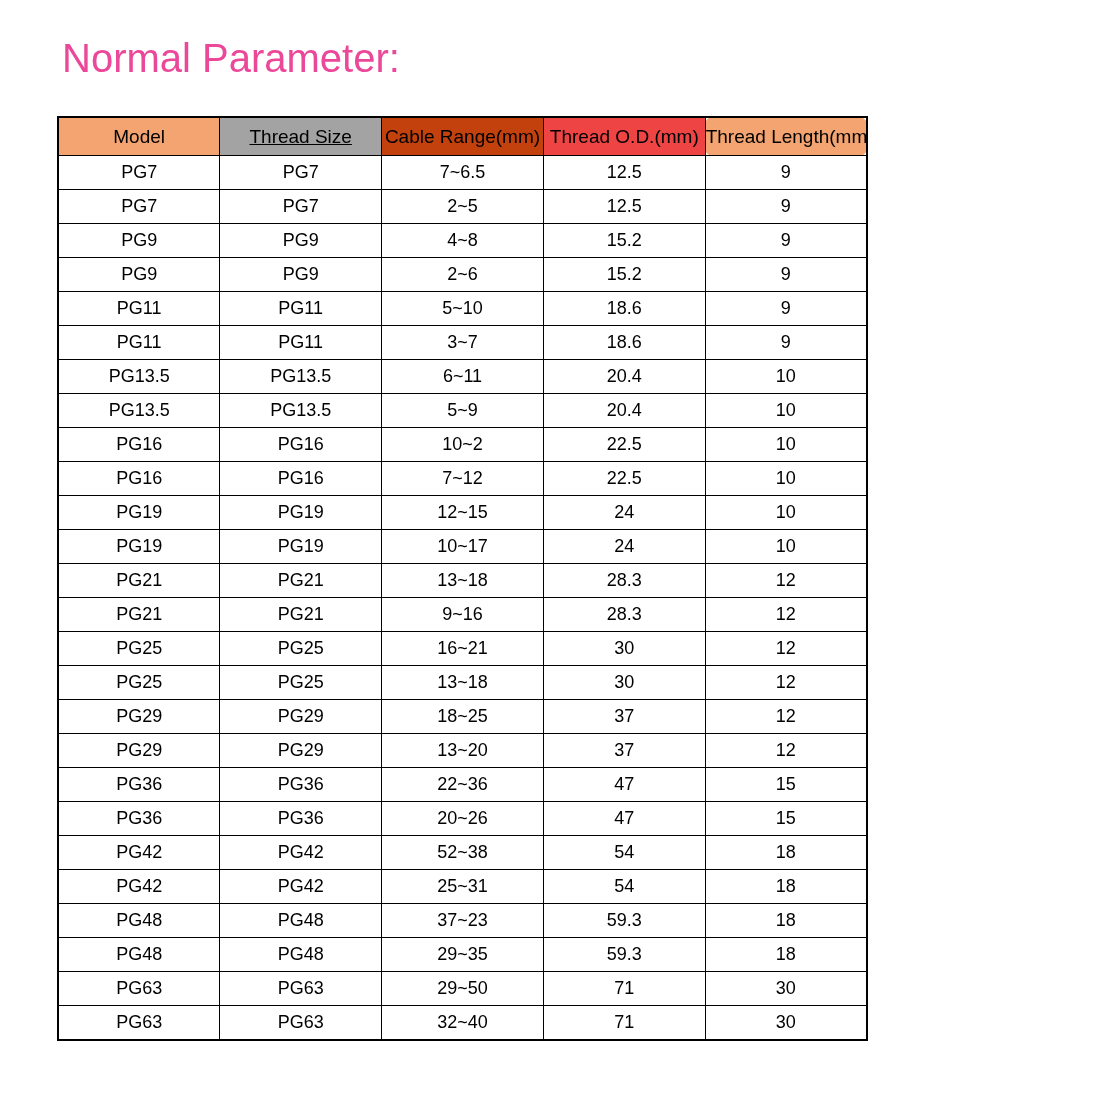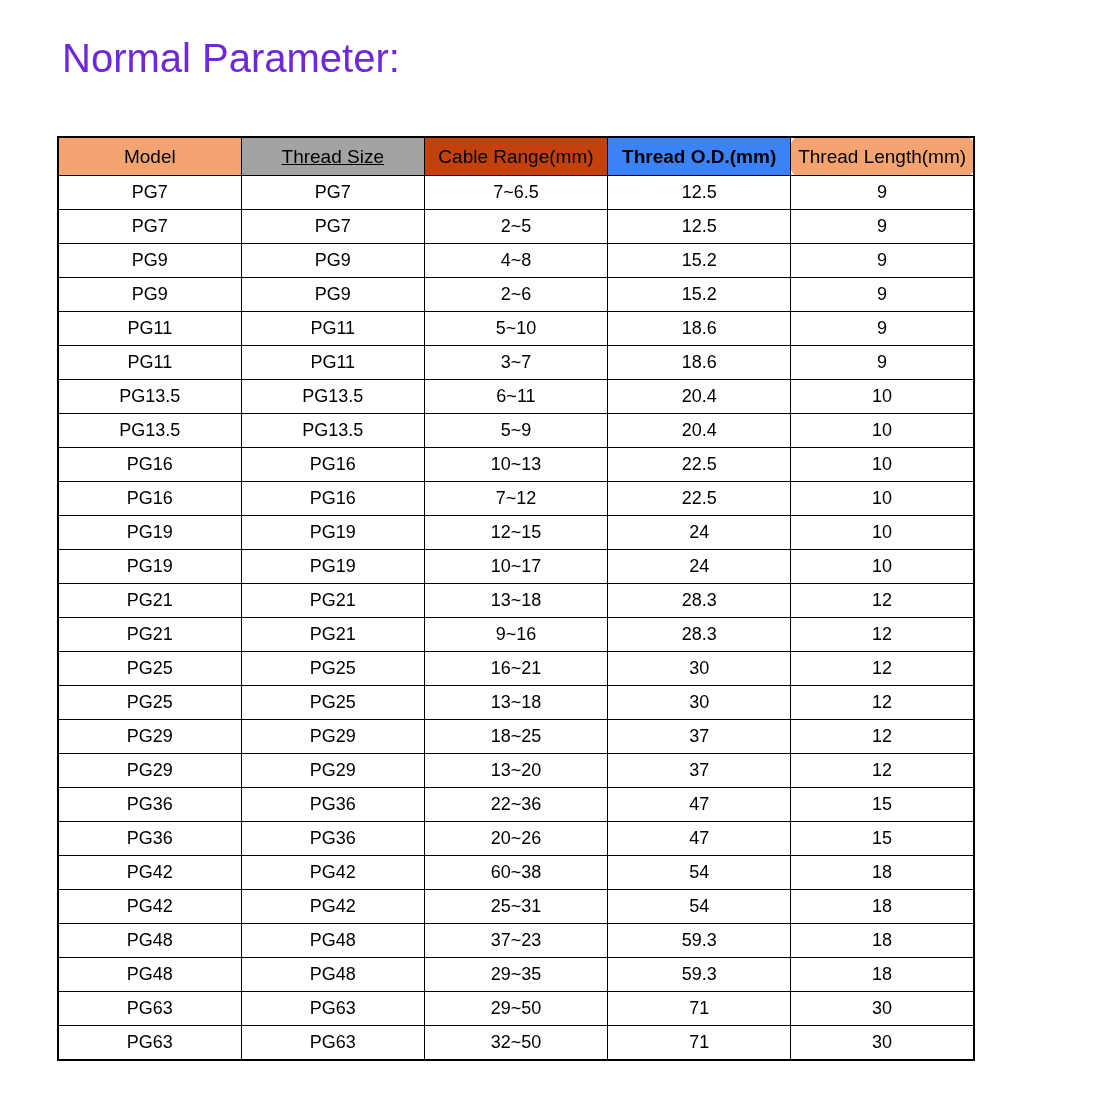--- a/index.html
+++ b/index.html
@@ -12,28 +12,28 @@
     color: #000000;
     position: relative;
   }
   .page-title {
     position: absolute;
     left: 62px;
     top: 36px;
     font-size: 40px;
     font-weight: 400;
     letter-spacing: 0px;
-    color: #6d28d9;
+    color: #ec4899;
     white-space: nowrap;
   }
   table.spec-table {
     position: absolute;
     left: 57px;
-    top: 136px;
-    width: 918px;
+    top: 116px;
+    width: 811px;
     border-collapse: collapse;
     table-layout: fixed;
     border: 2px solid #000000;
     font-size: 18px;
   }
   table.spec-table th {
     height: 37px;
     border: 1px solid #000000;
     font-weight: 400;
     font-size: 19px;
@@ -58,21 +58,21 @@
 <body>
 
 <div class="page-title">Normal Parameter:</div>
 
 <table class="spec-table">
   <thead>
     <tr>
         <th style="background: rgb(243, 164, 112);">Model</th>
         <th style="background: #a3a3a3; text-decoration: underline;">Thread Size</th>
         <th style="background: #c2410c;">Cable Range(mm)</th>
-        <th style="background: #3b82f6; font-weight: bold;">Thread O.D.(mm)</th>
+        <th style="background: #ef4444;">Thread O.D.(mm)</th>
         <th style="background: rgb(243, 164, 112); border-radius: 8px;">Thread Length(mm)</th>
       </tr>
   </thead>
   <tbody>
       <tr>
         <td>PG7</td>
         <td>PG7</td>
         <td>7~6.5</td>
         <td>12.5</td>
         <td>9</td>
@@ -122,21 +122,21 @@
       <tr>
         <td>PG13.5</td>
         <td>PG13.5</td>
         <td>5~9</td>
         <td>20.4</td>
         <td>10</td>
       </tr>
       <tr>
         <td>PG16</td>
         <td>PG16</td>
-        <td>10~13</td>
+        <td>10~2</td>
         <td>22.5</td>
         <td>10</td>
       </tr>
       <tr>
         <td>PG16</td>
         <td>PG16</td>
         <td>7~12</td>
         <td>22.5</td>
         <td>10</td>
       </tr>
@@ -206,21 +206,21 @@
       <tr>
         <td>PG36</td>
         <td>PG36</td>
         <td>20~26</td>
         <td>47</td>
         <td>15</td>
       </tr>
       <tr>
         <td>PG42</td>
         <td>PG42</td>
-        <td>60~38</td>
+        <td>52~38</td>
         <td>54</td>
         <td>18</td>
       </tr>
       <tr>
         <td>PG42</td>
         <td>PG42</td>
         <td>25~31</td>
         <td>54</td>
         <td>18</td>
       </tr>
@@ -241,18 +241,18 @@
       <tr>
         <td>PG63</td>
         <td>PG63</td>
         <td>29~50</td>
         <td>71</td>
         <td>30</td>
       </tr>
       <tr>
         <td>PG63</td>
         <td>PG63</td>
-        <td>32~50</td>
+        <td>32~40</td>
         <td>71</td>
         <td>30</td>
       </tr>
     </tbody>
 </table>
 
 </body></html>

